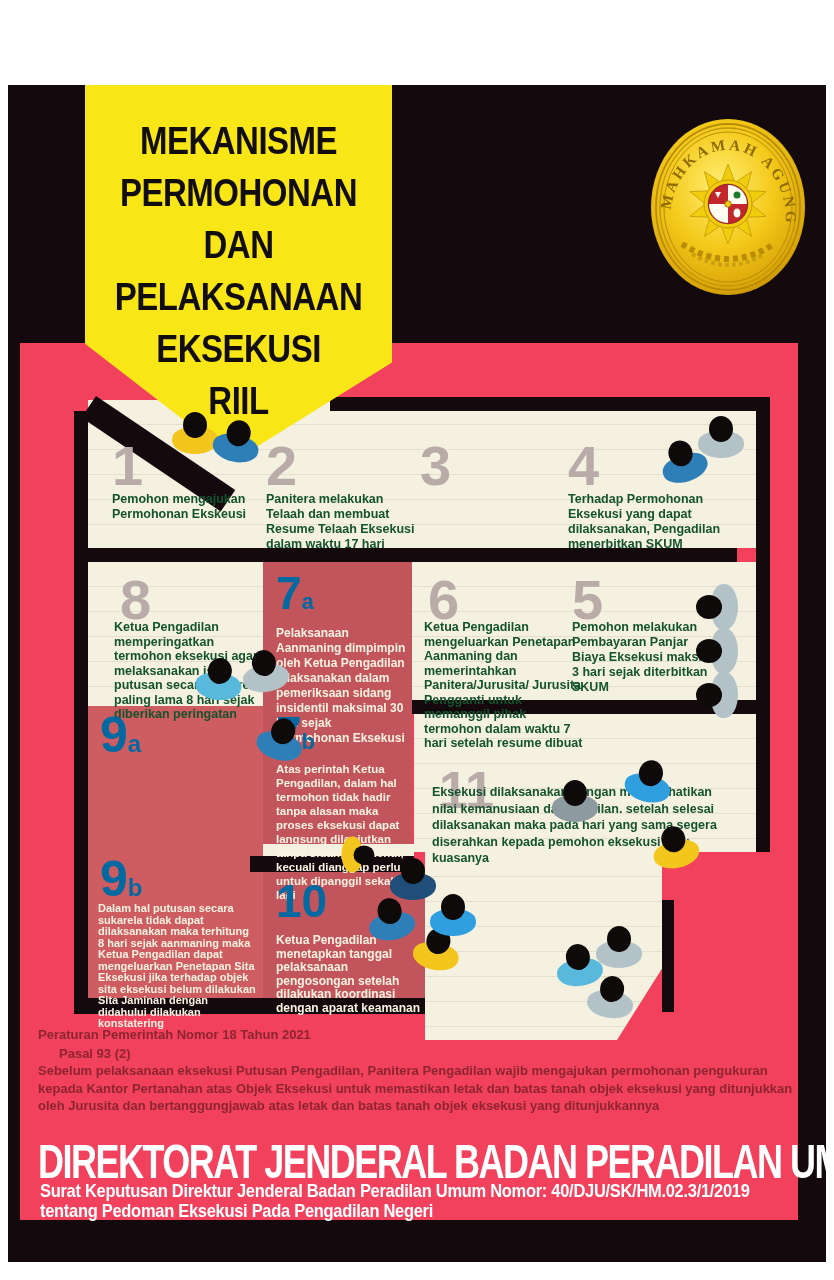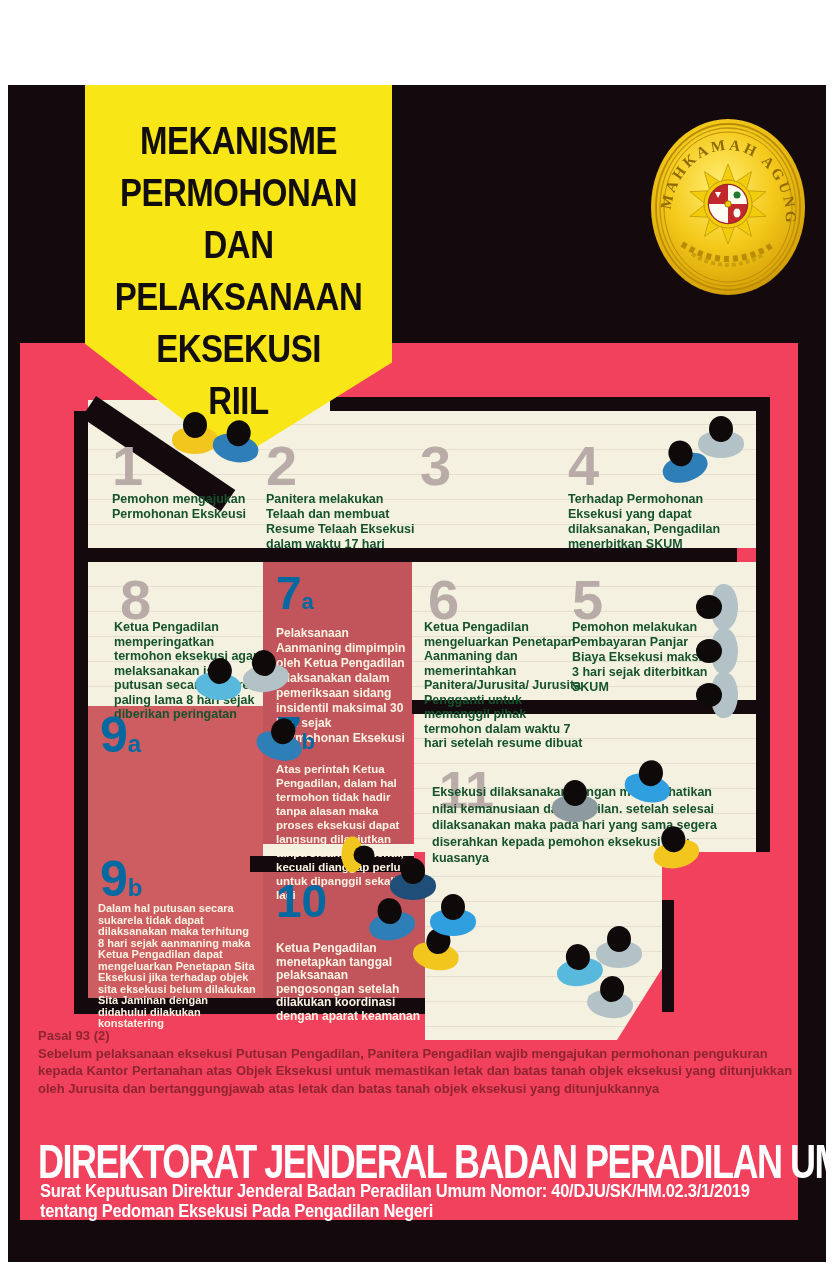--- a/index.html
+++ b/index.html
@@ -39,21 +39,21 @@
   .person .p-body{position:absolute;left:0;bottom:0;width:100%;height:64%;
         border-radius:46% 46% 52% 52%;background:var(--c);}
   .person .p-head{position:absolute;left:50%;top:0;width:24px;height:26px;margin-left:-12px;
         border-radius:50%;background:#0e0a0a;}
   .person.small{width:36px;height:33px;}
   .person.small .p-head{width:19px;height:21px;margin-left:-9px;}
 
   
   .reg{left:38px;top:1026px;width:760px;color:#8e2430;font-weight:bold;
        font-size:13px;line-height:17.5px;}
-  .reg .pasal{margin-top:1px;}
+  .reg .pasal{margin-top:1px;margin-left:21px;}
   .footer-title{left:38px;top:1134px;width:760px;color:#ffffff;font-weight:bold;
        font-size:36px;letter-spacing:-1.5px;white-space:nowrap;
        transform:scaleY(1.32);transform-origin:top left;}
   .footer-sub{left:40px;color:#ffffff;font-weight:bold;font-size:16.5px;line-height:19px;
        letter-spacing:-.3px;transform:scaleY(1.15);transform-origin:top left;}
 
   .seal{left:648px;top:116px;width:160px;height:182px;}
 </style>
 </head>
 <body>
@@ -151,21 +151,21 @@
 
   <div class="num white" style="left:100px;top:710px;font-size:50px;"><span>9</span><span class="sub">a</span></div>
   <div class="num white" style="left:276px;top:710px;font-size:46px;"><span>7</span><span class="sub">b</span></div>
   <div class="stext onred" style="left:276px;top:762px;width:132px;line-height:14px;font-size:11.5px;">Atas perintah Ketua Pengadilan, dalam hal termohon tidak hadir tanpa alasan maka proses eksekusi dapat langsung dilanjutkan tanpa sidang insidentil, kecuali dianggap perlu untuk dipanggil sekali lagi</div>
   <div class="num" style="left:439px;top:720px;font-size:52px;margin-top:44px;"><span>11</span></div>
   <div class="stext" style="left:432px;top:784px;width:295px;line-height:16.5px;">Eksekusi dilaksanakan dengan memperhatikan nilai kemanusiaan dan keadilan. setelah selesai dilaksanakan maka pada hari yang sama segera diserahkan kepada pemohon eksekusi atau kuasanya</div>
 
   <div class="num white" style="left:100px;top:854px;font-size:50px;"><span>9</span><span class="sub">b</span></div>
   <div class="stext onred" style="left:98px;top:903px;width:160px;line-height:11.5px;font-size:11px;">Dalam hal putusan secara sukarela tidak dapat dilaksanakan maka terhitung 8 hari sejak aanmaning maka Ketua Pengadilan dapat mengeluarkan Penetapan Sita Eksekusi jika terhadap objek sita eksekusi belum dilakukan Sita Jaminan dengan didahului dilakukan konstatering</div>
   <div class="num white" style="left:276px;top:878px;font-size:46px;"><span>10</span></div>
-  <div class="stext onred" style="left:276px;top:934px;width:145px;line-height:13.5px;font-size:12px;margin-top:8px;">Ketua Pengadilan menetapkan tanggal pelaksanaan pengosongan setelah dilakukan koordinasi dengan aparat keamanan</div>
+  <div class="stext onred" style="left:276px;top:934px;width:145px;line-height:13.5px;font-size:12px;">Ketua Pengadilan menetapkan tanggal pelaksanaan pengosongan setelah dilakukan koordinasi dengan aparat keamanan</div>
 
   <div class="person" style="left:172px;top:412px;--c:#f3c61d;">
       <div class="p-body"></div>
       <div class="p-head"></div>
     </div>
   <div class="person" style="left:214px;top:420px;--c:#2e7fb8;transform:rotate(12deg);">
       <div class="p-body"></div>
       <div class="p-head"></div>
     </div>
   <div class="person" style="left:698px;top:416px;--c:#b3c2c6;">
@@ -239,20 +239,21 @@
   <div class="person" style="left:596px;top:926px;--c:#b3c2c6;">
       <div class="p-body"></div>
       <div class="p-head"></div>
     </div>
   <div class="person" style="left:588px;top:976px;--c:#b3c2c6;transform:rotate(8deg);">
       <div class="p-body"></div>
       <div class="p-head"></div>
     </div>
 
   <div class="abs reg">
+    <div>Peraturan Pemerintah Nomor 18 Tahun 2021</div>
     <div class="pasal">Pasal 93 (2)</div>
     <div>Sebelum pelaksanaan eksekusi Putusan Pengadilan, Panitera Pengadilan wajib mengajukan permohonan pengukuran kepada Kantor Pertanahan atas Objek Eksekusi untuk memastikan letak dan batas tanah objek eksekusi yang ditunjukkan oleh Jurusita dan bertanggungjawab atas letak dan batas tanah objek eksekusi yang ditunjukkannya</div>
   </div>
 
   <div class="abs footer-title">DIREKTORAT JENDERAL BADAN PERADILAN UMUM</div>
   <div class="abs footer-sub" style="top:1180px;">Surat Keputusan Direktur Jenderal Badan Peradilan Umum Nomor: 40/DJU/SK/HM.02.3/1/2019</div>
   <div class="abs footer-sub" style="top:1200px;">tentang Pedoman Eksekusi Pada Pengadilan Negeri</div>
 
 </div>
 

